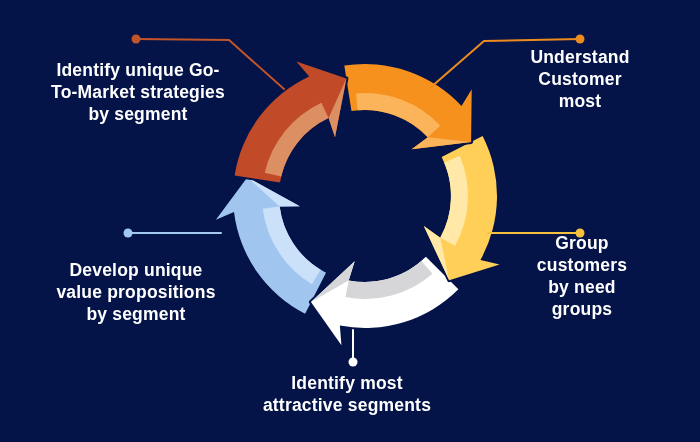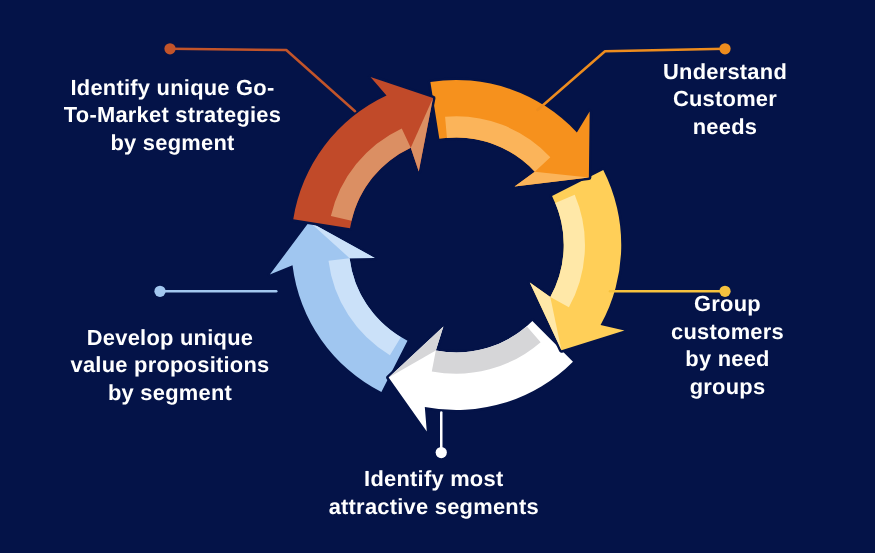--- a/index.html
+++ b/index.html
@@ -84,21 +84,21 @@
         <circle cx="353" cy="362" r="4.5" fill="#FFFFFF"></circle>
       </g>
       <g>
         <polyline class="callout-line" points="128,233 221,233" stroke="#A3C8F0"></polyline>
         <circle cx="128" cy="233" r="4.5" fill="#A3C8F0"></circle>
       </g>
     </g>
   </svg>
 
   <div class="lbl lbl0">Understand
-Customer needs</div>
+Customer most</div>
   <div class="lbl lbl1">Group customers
 by need groups</div>
   <div class="lbl lbl2">Identify most
 attractive segments</div>
   <div class="lbl lbl3">Develop unique
 value propositions
 by segment</div>
   <div class="lbl lbl4">Identify unique Go-
 To-Market strategies
 by segment</div>

